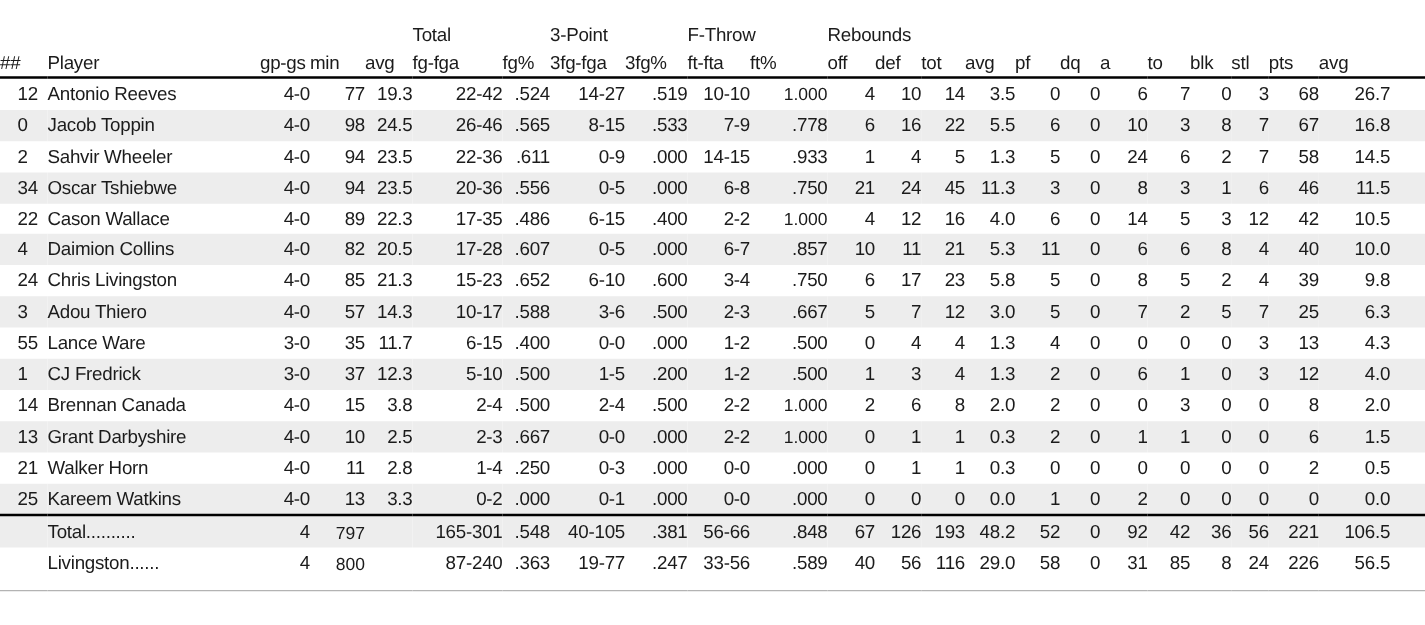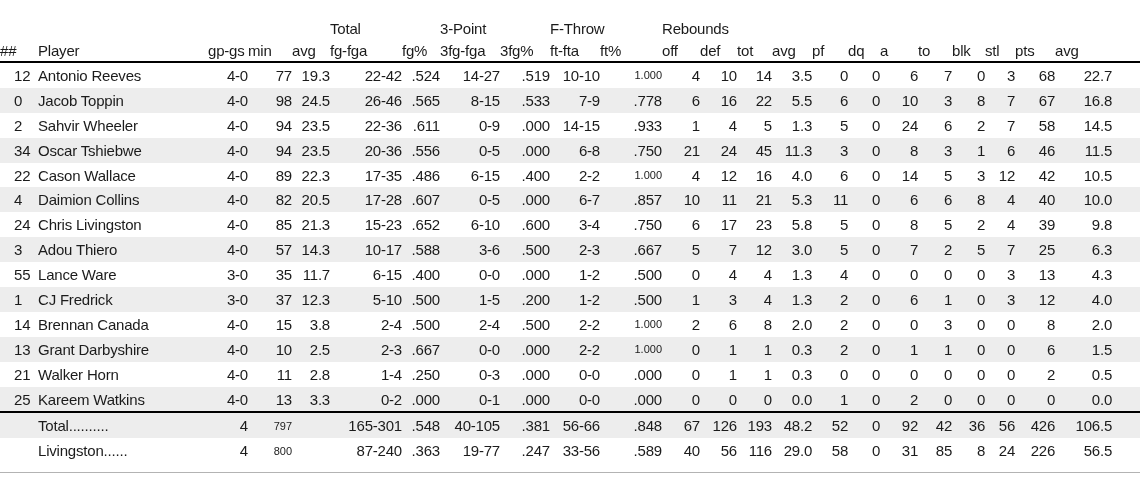--- a/index.html
+++ b/index.html
@@ -30,21 +30,21 @@
   td{
     height:24.9px;padding:0;text-align:right;white-space:nowrap;
     vertical-align:middle;
   }
   td.left{text-align:left;}
   .c0{padding-left:14px;}
   .c22{padding-right:28px;}
   tr.stripe td{background:var(--stripe);}
   tr.totals-row td{border-top:2px solid var(--rule);}
   tr.spacer-row td{height:9px;border-bottom:1px solid var(--bottom-rule);background:#fff;}
-  .sm{font-size:11px;letter-spacing:0;}
+  .sm{font-size:14px;letter-spacing:0;}
 </style>
 </head>
 <body>
 
 <div class="sheet">
   <table>
     <colgroup>
       <col style="width:38px">
         <col style="width:170px">
         <col style="width:40px">
@@ -121,21 +121,21 @@
           <td class="c12">10</td>
           <td class="c13">14</td>
           <td class="c14">3.5</td>
           <td class="c15">0</td>
           <td class="c16">0</td>
           <td class="c17">6</td>
           <td class="c18">7</td>
           <td class="c19">0</td>
           <td class="c20">3</td>
           <td class="c21">68</td>
-          <td class="c22">22.7</td>
+          <td class="c22">26.7</td>
         </tr>
         <tr class="stripe">
           <td class="c0 left">0</td>
           <td class="c1 left">Jacob Toppin</td>
           <td class="c2">4-0</td>
           <td class="c3">98</td>
           <td class="c4">24.5</td>
           <td class="c5">26-46</td>
           <td class="c6">.565</td>
           <td class="c7">8-15</td>
@@ -470,21 +470,21 @@
           <td class="c11">67</td>
           <td class="c12">126</td>
           <td class="c13">193</td>
           <td class="c14">48.2</td>
           <td class="c15">52</td>
           <td class="c16">0</td>
           <td class="c17">92</td>
           <td class="c18">42</td>
           <td class="c19">36</td>
           <td class="c20">56</td>
-          <td class="c21">426</td>
+          <td class="c21">221</td>
           <td class="c22">106.5</td>
         </tr>
         <tr class="">
           <td class="c0 left"></td>
           <td class="c1 left">Livingston......</td>
           <td class="c2">4</td>
           <td class="c3 sm">800</td>
           <td class="c4"></td>
           <td class="c5">87-240</td>
           <td class="c6">.363</td>

